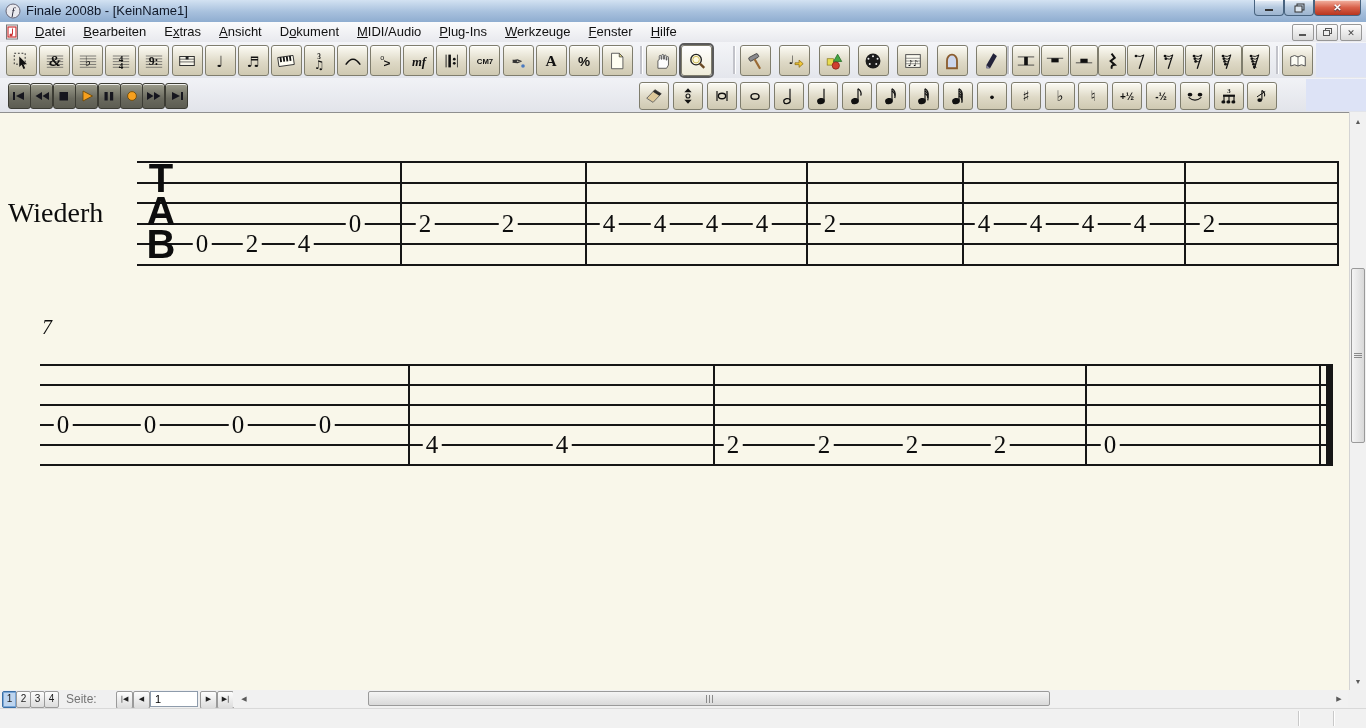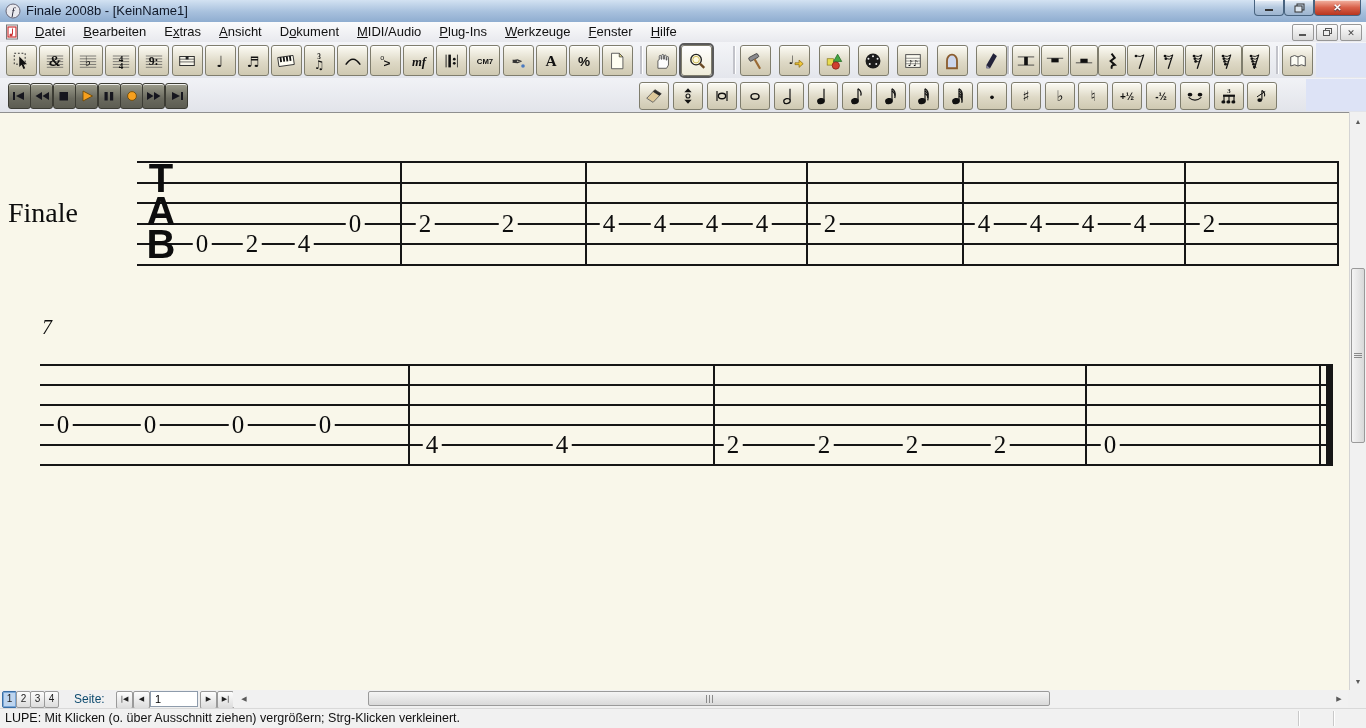--- a/index.html
+++ b/index.html
@@ -86,21 +86,21 @@
   #vthumb .grip b{display:block;width:8px;height:1px;background:#8a8a8a;}
   #hthumb{background:linear-gradient(#f4f4f4,#d9d9d9);}
   #hthumb .grip{display:flex;gap:2px;}
   #hthumb .grip b{display:block;width:1px;height:8px;background:#8a8a8a;}
 
   
   #bottombar{position:absolute;left:0;top:690px;width:1366px;height:18px;background:#f0f0f0;}
   .viewbtn{position:absolute;top:1px;width:13px;height:15px;border:1px solid #9a9a9a;border-radius:2px;
     background:linear-gradient(#fdfdfd,#dcdcdc);font-size:10px;text-align:center;line-height:14px;color:#222;cursor:pointer;}
   .viewbtn.active{background:#bed5ef;border-color:#3a6ea5;box-shadow:inset 0 0 0 1px #7aa6d6;}
-  #seite-label{position:absolute;left:74px;top:2px;font-size:12px;color:#0c4a6e;text-align:right;}
+  #seite-label{position:absolute;left:66px;top:2px;font-size:12px;color:#737373;text-align:right;}
   .navbtn{position:absolute;top:1px;width:15px;height:16px;border:1px solid #9a9a9a;border-radius:2px;
     background:linear-gradient(#fdfdfd,#dcdcdc);font-size:7px;text-align:center;line-height:15px;color:#222;cursor:pointer;
     font-family:"DejaVu Sans",sans-serif;}
   #page-input{position:absolute;left:150px;top:1px;width:48px;height:16px;border:1px solid #8e9bab;
     font-size:11px;padding:0 4px;box-sizing:border-box;font-family:"Liberation Sans",sans-serif;}
   #hscroll{position:absolute;left:233px;top:0;width:1115px;height:17px;background:#f1f1f1;}
 
   
   #statusbar{position:absolute;left:0;top:708px;width:1366px;height:20px;background:#f1f1f1;border-top:1px solid #d9d9d9;box-sizing:border-box;}
   #status-text{position:absolute;left:5px;top:2px;font-size:12.5px;color:#111;}
@@ -799,21 +799,21 @@
             <path d="M10.9,5 q4,2.5 2.8,6.5" fill="none" stroke="#111" stroke-width="1.2"></path>
             <line x1="5.5" y1="12" x2="14.5" y2="6" stroke="#111" stroke-width="1.1"></line>
           </svg>
         </span>
       </div>
     </div>
   <div class="dock-blue" style="left:1316px;top:43px;width:50px;height:34px;"></div>
   <div class="dock-blue" style="left:1306px;top:79px;width:60px;height:32px;"></div>
 
   <div id="docarea">
-    <div id="instrument-label">Finale</div>
+    <div id="instrument-label">Wiederh</div>
     <div id="score-content">
         <div class="sline" style="left: 137px; top: 48px; width: 1202px;"></div>
         <div class="sline" style="left: 137px; top: 68.6px; width: 1202px;"></div>
         <div class="sline" style="left: 137px; top: 89.2px; width: 1202px;"></div>
         <div class="sline" style="left: 137px; top: 109.8px; width: 1202px;"></div>
         <div class="sline" style="left: 137px; top: 130.4px; width: 1202px;"></div>
         <div class="sline" style="left: 137px; top: 151px; width: 1202px;"></div>
         <div class="bline" style="left: 400px; top: 48px; height: 105px;"></div>
         <div class="bline" style="left: 585px; top: 48px; height: 105px;"></div>
         <div class="bline" style="left: 806px; top: 48px; height: 105px;"></div>
@@ -899,18 +899,17 @@
             <b></b>
             <b></b>
             <b></b>
           </span>
       </div>
       <div class="sbtn" style="left:1098px;top:1px;">▶</div>
     </div>
   </div>
 
   <div id="statusbar">
-    <span id="status-text">LUPE: Mit Klicken (o. über Ausschnitt ziehen) vergrößern; Strg-Klicken verkleinert.</span>
     <div class="statussep" style="left:1298px;"></div>
     <div class="statussep" style="left:1333px;"></div>
   </div>
 
 </div>
 
 </body></html>

